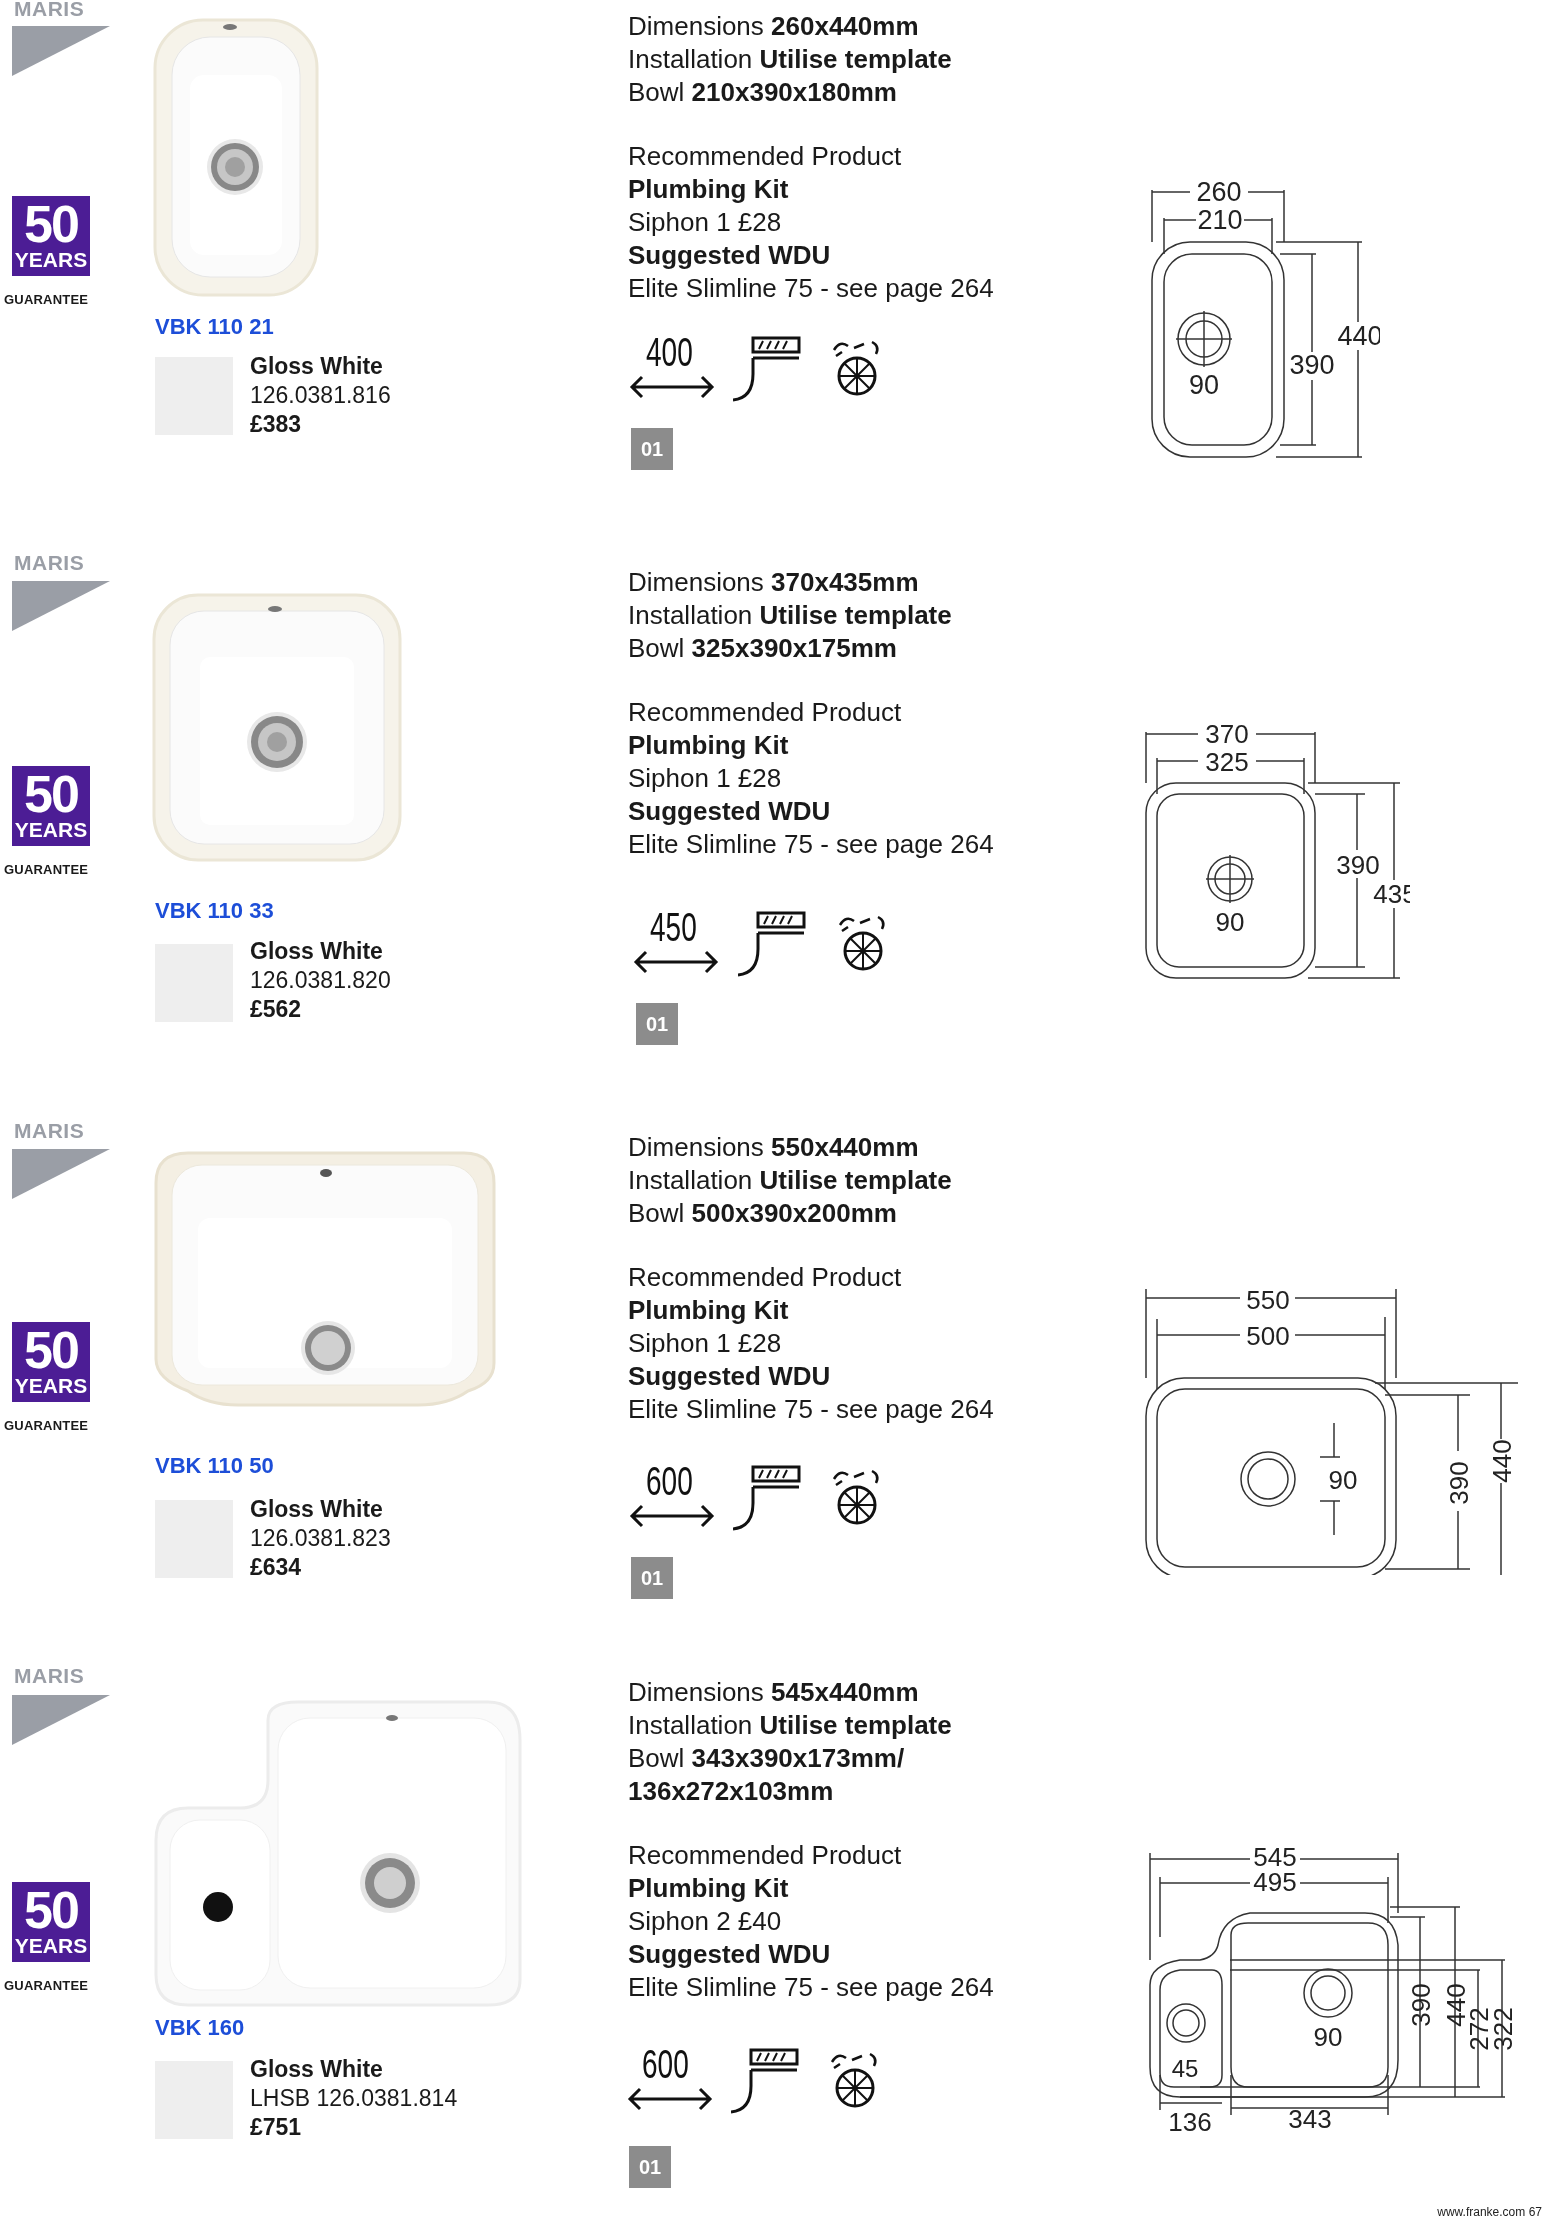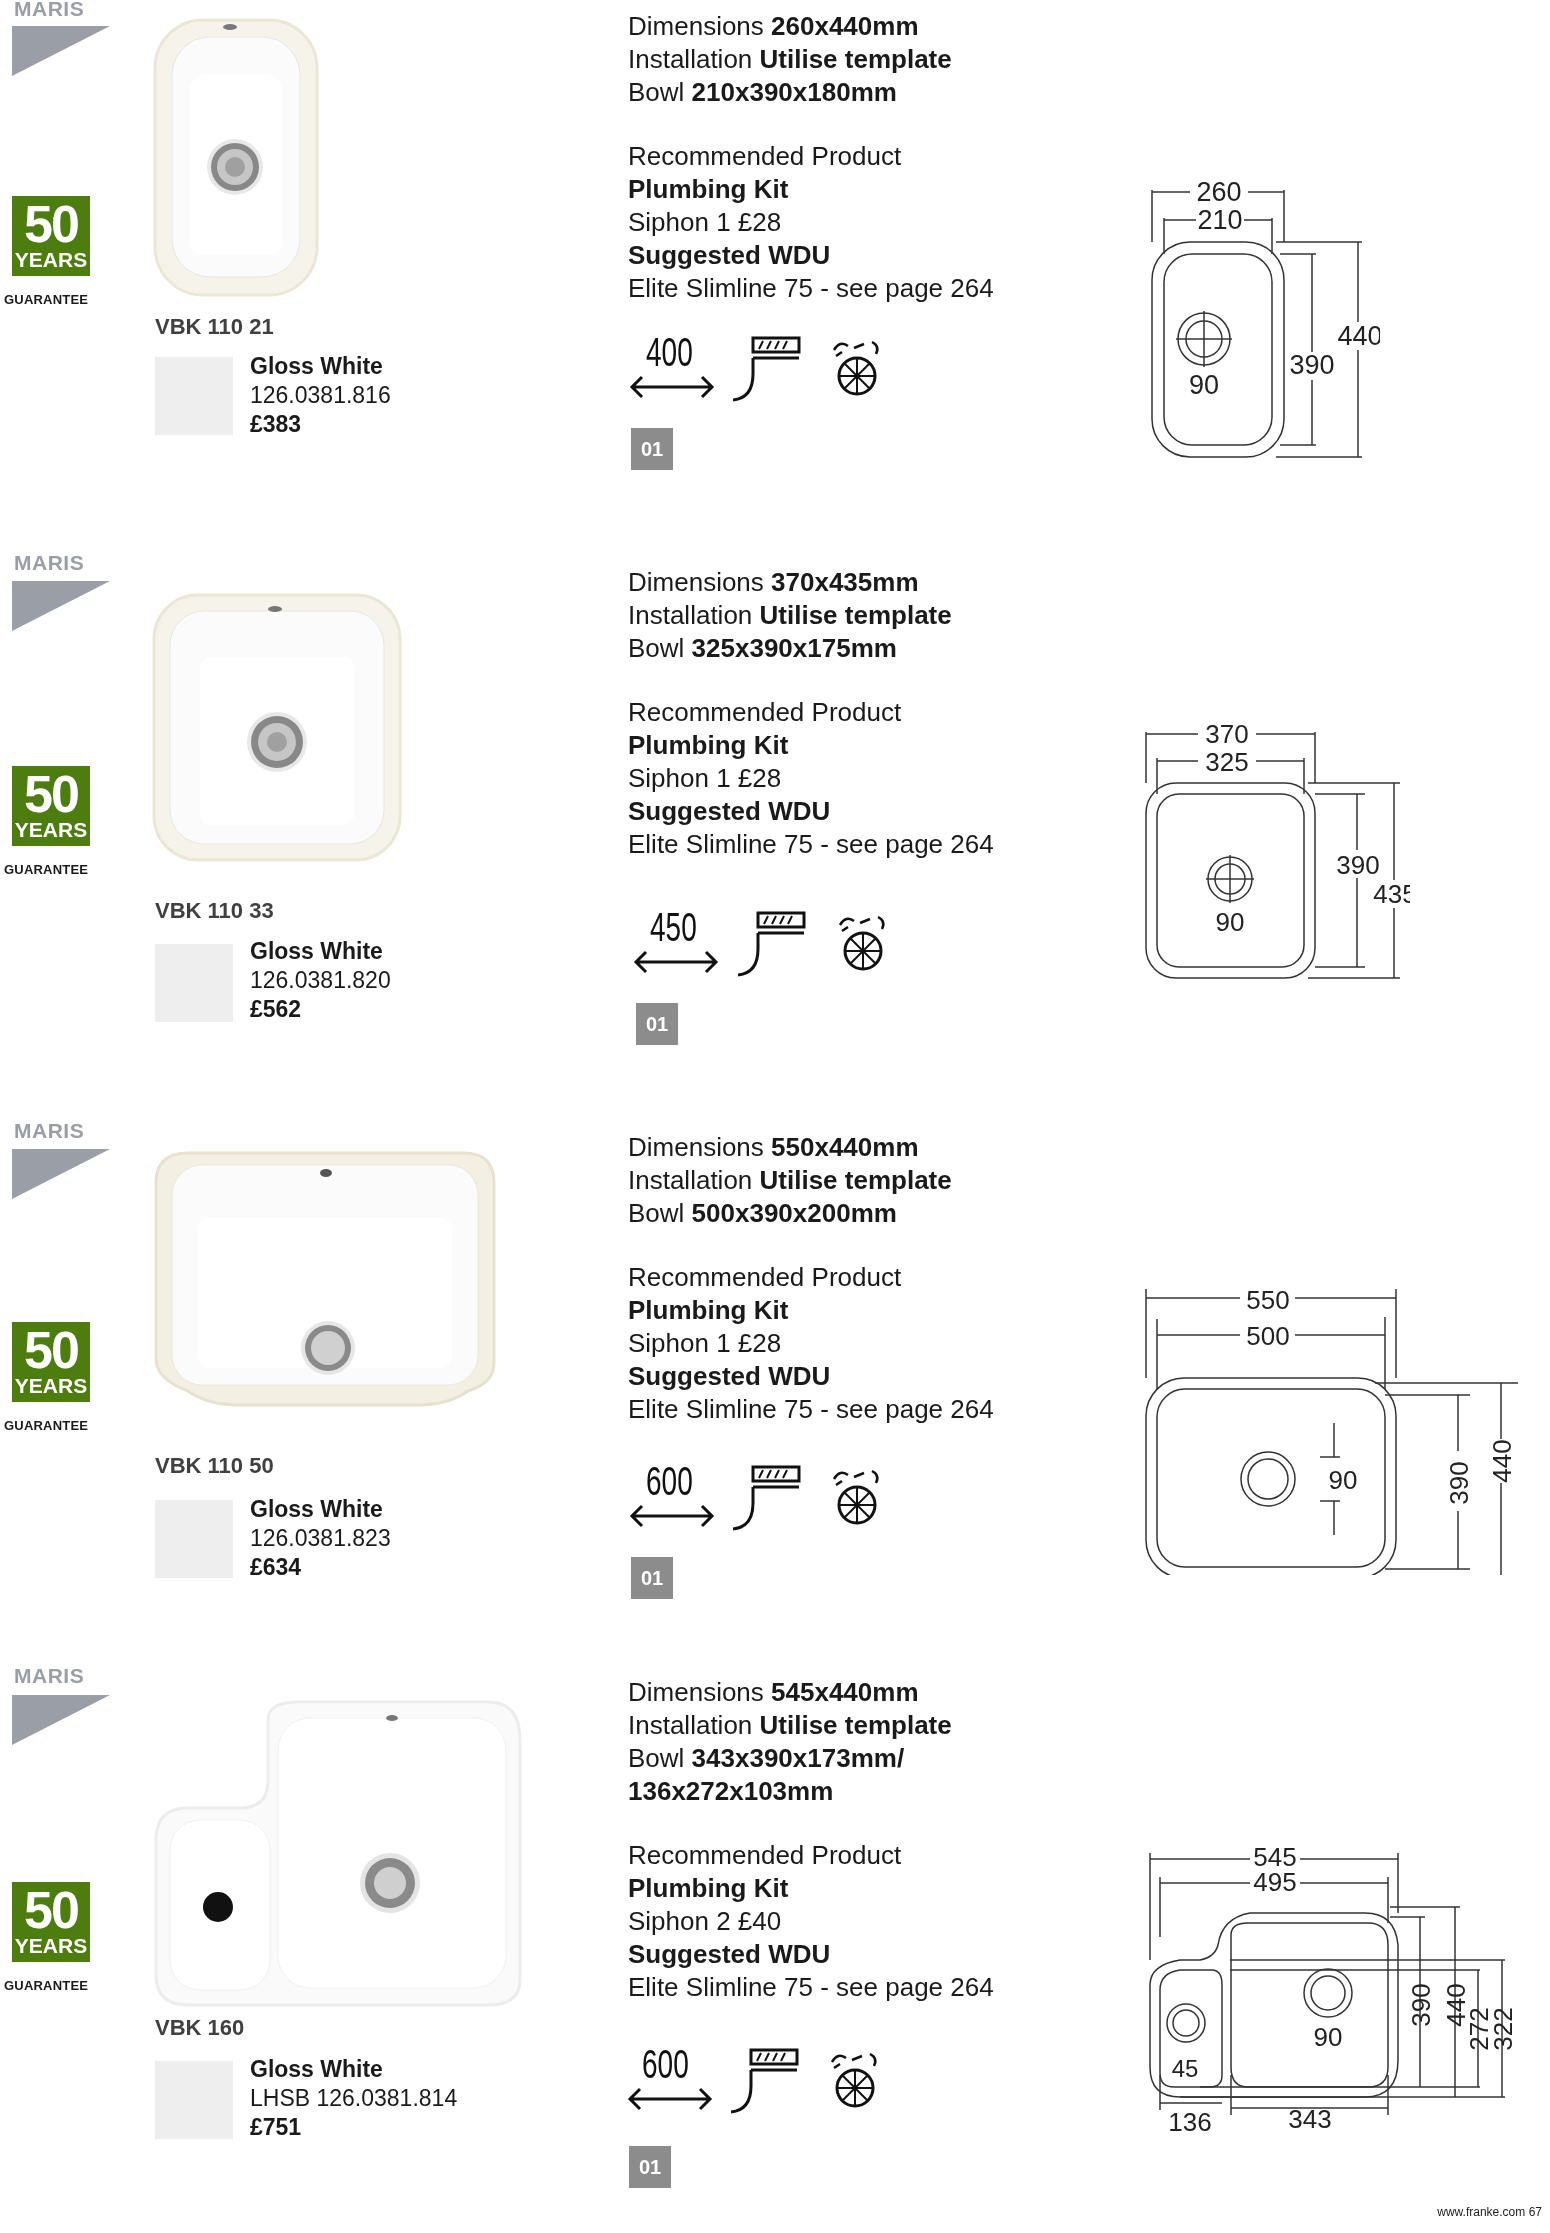--- a/index.html
+++ b/index.html
@@ -5,28 +5,28 @@
   * { box-sizing: border-box; margin: 0; padding: 0; }
   html, body { width: 1550px; height: 2233px; background: #ffffff; overflow: hidden; }
   body { position: relative; font-family: "Liberation Sans", sans-serif; color: #1a1a1a; }
 
   .section { position: absolute; left: 0; width: 1550px; }
 
   .brand { position: absolute; left: 14px; font-size: 21px; font-weight: bold; color: #9a9ea6; letter-spacing: 0.5px; }
   .brand-tri { position: absolute; left: 12px; width: 98px; height: 50px; }
 
   .guarantee { position: absolute; left: 12px; width: 80px; }
-  .guarantee .box { width: 78px; height: 80px; background: #4d7c0f; color: #fff; text-align: center; padding-top: 2px; }
+  .guarantee .box { width: 78px; height: 80px; background: #4c1d95; color: #fff; text-align: center; padding-top: 2px; }
   .guarantee .num { font-size: 52px; font-weight: bold; line-height: 52px; letter-spacing: -2px; }
   .guarantee .yrs { font-size: 21px; font-weight: bold; line-height: 20px; }
   .guarantee .gt { font-size: 13px; font-weight: bold; margin-top: 16px; margin-left: -8px; letter-spacing: 0.2px; }
 
   .sink-img { position: absolute; }
 
-  .model { position: absolute; left: 155px; font-size: 22px; font-weight: bold; color: #404040; }
+  .model { position: absolute; left: 155px; font-size: 22px; font-weight: bold; color: #1d4ed8; }
   .swatch { position: absolute; left: 155px; width: 78px; height: 78px; background: #eeeeee; }
   .finish { position: absolute; left: 250px; font-size: 23px; line-height: 29px; color: #1a1a1a; }
   .finish .b { font-weight: bold; }
 
   .specs { position: absolute; left: 628px; font-size: 26px; line-height: 33px; color: #1a1a1a; }
   .specs .b { font-weight: bold; }
   .specs .gap { height: 31px; }
 
   .icons { position: absolute; left: 628px; height: 80px; width: 300px; }
   .icons svg { position: absolute; }

